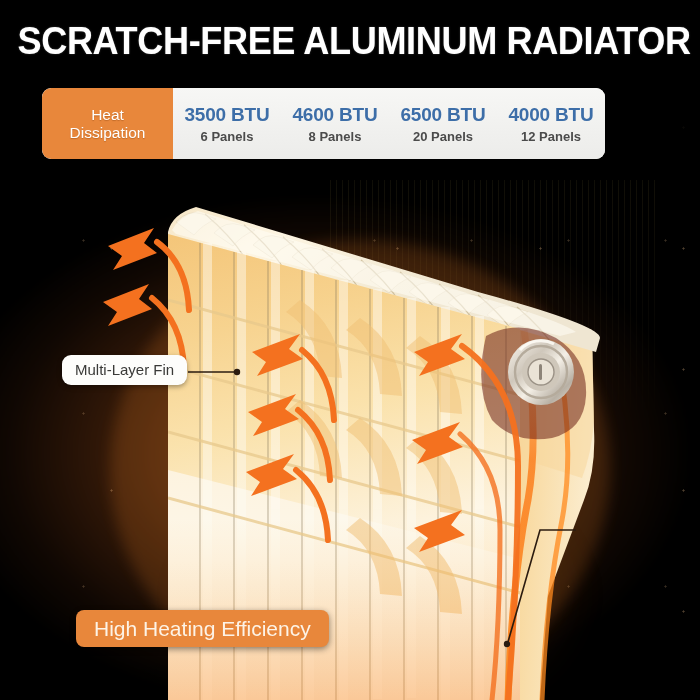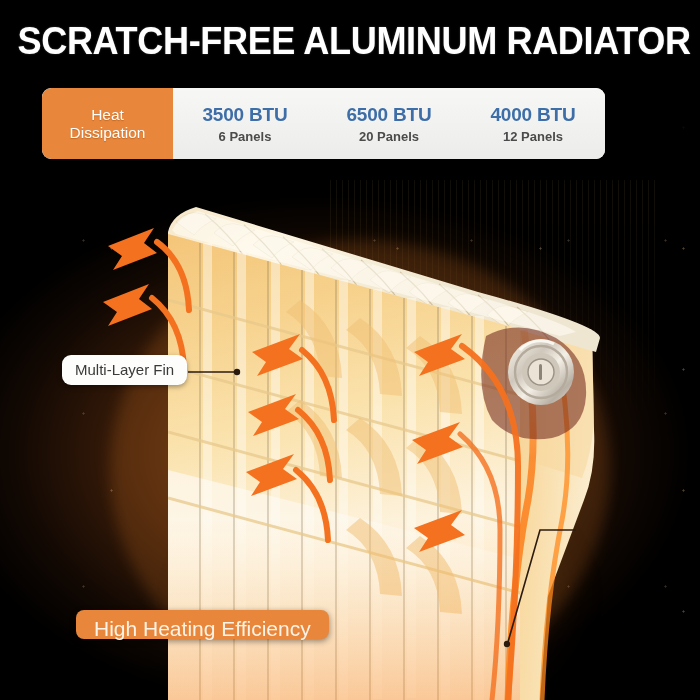--- a/index.html
+++ b/index.html
@@ -157,21 +157,21 @@
   #label-fin{ left:62px; top:355px; }
   #label-baffles{ left:578px; top:512px; }
 
   .pill-orange{
     position:absolute;
     left:76px; top:610px;
     background:#e8873b;
     color:#fdf3e6;
     border-radius:8px;
     font-size:21px;
-    padding:8px 18px 0;
+    padding:8px 18px 8px;
     white-space:nowrap;
     box-shadow:0 2px 6px rgba(0,0,0,.45);
     line-height:1;
   }
 </style>
 </head>
 <body>
 
 <div id="poster">
 
@@ -187,20 +187,24 @@
 
   <div class="spec-table">
     <div class="spec-head">
       <span>Heat</span>
       <span>Dissipation</span>
     </div>
     <div class="spec-cols">
       <div class="spec-col">
         <div class="spec-btu">3500 BTU</div>
         <div class="spec-panels">6 Panels</div>
+      </div>
+      <div class="spec-col">
+        <div class="spec-btu">4600 BTU</div>
+        <div class="spec-panels">8 Panels</div>
       </div>
       <div class="spec-col">
         <div class="spec-btu">6500 BTU</div>
         <div class="spec-panels">20 Panels</div>
       </div>
       <div class="spec-col">
         <div class="spec-btu">4000 BTU</div>
         <div class="spec-panels">12 Panels</div>
       </div>
     </div>

